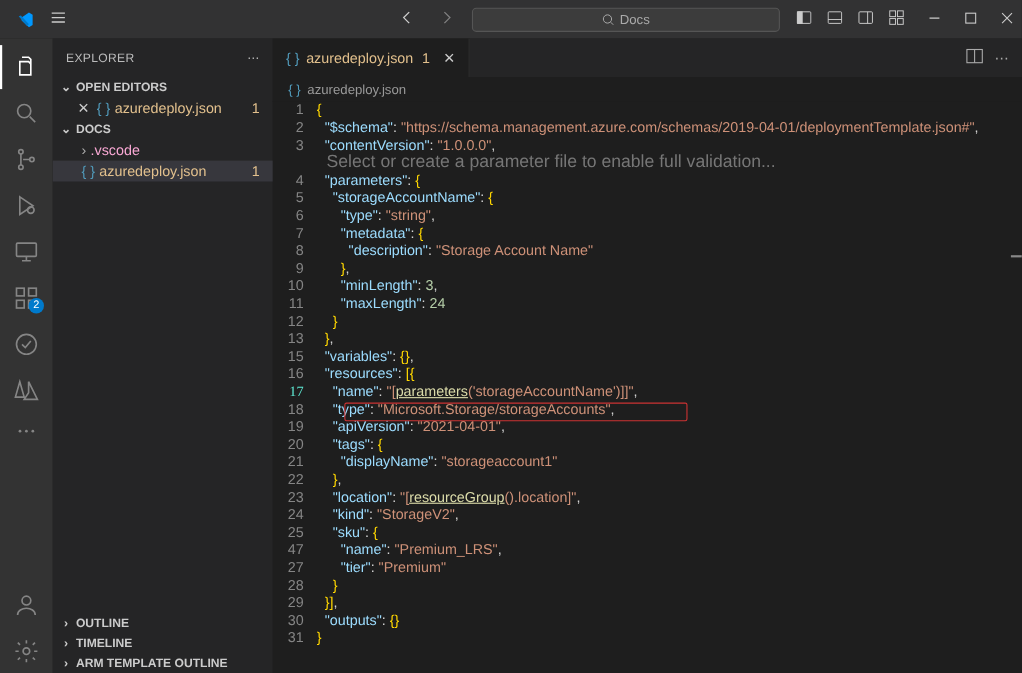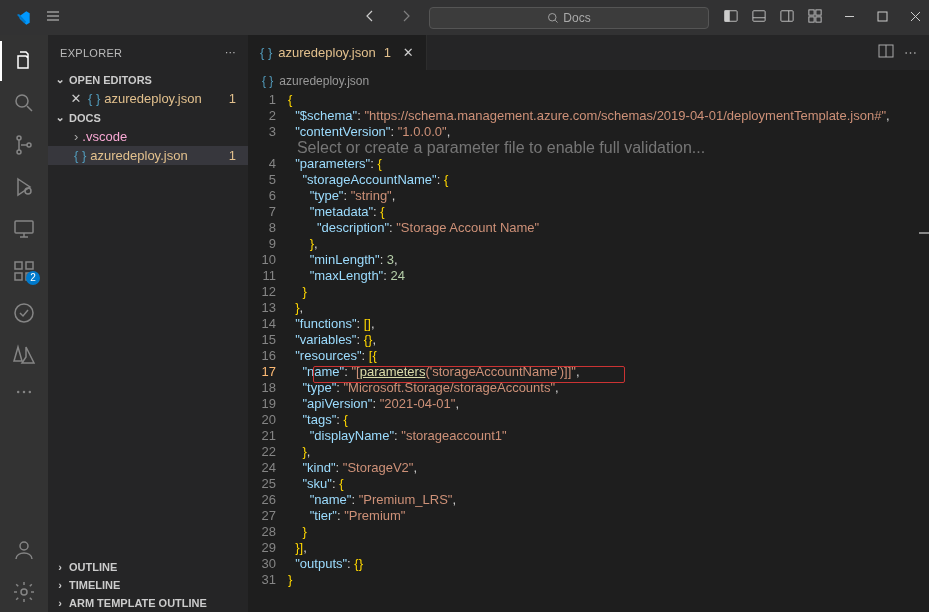--- a/index.html
+++ b/index.html
@@ -47,21 +47,21 @@
 .editor { flex:1; display:flex; flex-direction:column; min-height:0; }
 .tabbar { height:35px; background:#252526; display:flex; align-items:stretch; }
 .tab { background:#1e1e1e; display:flex; align-items:center; gap:6px; padding:0 12px; border-right:1px solid #2d2d2d; font-style:normal; font-size:13px; font-family:"Segoe UI"; }
 .tab .fname { color:#e2c08d; }
 .tab .close { color:#ccc; margin-left:4px; }
 .tabbar .rrow { margin-left:auto; display:flex; align-items:center; gap:10px; padding-right:12px; color:#aaa; }
 .crumb { height:22px; background:#1e1e1e; padding-left:14px; color:#999; font-size:12px; display:flex; align-items:center; gap:6px; }
 .code { flex:1; overflow:hidden; background:#1e1e1e; font-family:Consolas,"Courier New",monospace; font-size:13px; line-height:16px; position:relative; }
 .line { display:flex; white-space:pre; }
 .ln { width:40px; color:#858585; text-align:right; padding-right:12px; user-select:none; }
-.curs { color:#fdba74; }
+.curs { color:#5eead4;font-family:Liberation Serif, serif; }
 .br { color:#ffd700; } 
 .k { color:#9cdcfe; }  
 .s { color:#ce9178; }  
 .n { color:#b5cea8; }  
 .p { color:#d4d4d4; }  
 .fn { color:#dcdcaa;text-decoration:underline; } 
 .dim { color:#767676; font-size:16px; }
 .hl { position:absolute; border:1px solid #cc3333; border-radius:2px; }
 .minimap { position:absolute; right:0; top:0; bottom:0; width:10px; }
 .minicur { background:#888; width:10px; height:2px; position:absolute; }
@@ -286,32 +286,32 @@
         <div class="line"><span class="ln">4</span><span>  <span class="k">"parameters"</span><span class="p">: </span><span class="br">{</span></span></div>
         <div class="line"><span class="ln">5</span><span>    <span class="k">"storageAccountName"</span><span class="p">: </span><span class="br">{</span></span></div>
         <div class="line"><span class="ln">6</span><span>      <span class="k">"type"</span><span class="p">: </span><span class="s">"string"</span><span class="p">,</span></span></div>
         <div class="line"><span class="ln">7</span><span>      <span class="k">"metadata"</span><span class="p">: </span><span class="br">{</span></span></div>
         <div class="line"><span class="ln">8</span><span>        <span class="k">"description"</span><span class="p">: </span><span class="s">"Storage Account Name"</span></span></div>
         <div class="line"><span class="ln">9</span><span>      <span class="br">}</span><span class="p">,</span></span></div>
         <div class="line"><span class="ln">10</span><span>      <span class="k">"minLength"</span><span class="p">: </span><span class="n">3</span><span class="p">,</span></span></div>
         <div class="line"><span class="ln">11</span><span>      <span class="k">"maxLength"</span><span class="p">: </span><span class="n">24</span></span></div>
         <div class="line"><span class="ln">12</span><span>    <span class="br">}</span></span></div>
         <div class="line"><span class="ln">13</span><span>  <span class="br">}</span><span class="p">,</span></span></div>
-        <div class="line"><span class="ln">14</span><span>  <span class="k">"functions"</span><span class="p">: </span><span class="br">[]</span><span class="p">,</span></span></div>
         <div class="line"><span class="ln">15</span><span>  <span class="k">"variables"</span><span class="p">: </span><span class="br">{}</span><span class="p">,</span></span></div>
         <div class="line"><span class="ln">16</span><span>  <span class="k">"resources"</span><span class="p">: </span><span class="br">[{</span></span></div>
         <div class="line"><span class="ln curs">17</span><span>    <span class="k">"name"</span><span class="p">: </span><span class="s">"[</span><span class="fn">parameters</span><span class="s">(</span><span class="s">'storageAccountName'</span><span class="s">)]</span><span class="s">]"</span><span class="p">,</span></span></div>
         <div class="line"><span class="ln">18</span><span>    <span class="k">"type"</span><span class="p">: </span><span class="s">"Microsoft.Storage/storageAccounts"</span><span class="p">,</span></span></div>
         <div class="line"><span class="ln">19</span><span>    <span class="k">"apiVersion"</span><span class="p">: </span><span class="s">"2021-04-01"</span><span class="p">,</span></span></div>
         <div class="line"><span class="ln">20</span><span>    <span class="k">"tags"</span><span class="p">: </span><span class="br">{</span></span></div>
         <div class="line"><span class="ln">21</span><span>      <span class="k">"displayName"</span><span class="p">: </span><span class="s">"storageaccount1"</span></span></div>
         <div class="line"><span class="ln">22</span><span>    <span class="br">}</span><span class="p">,</span></span></div>
+        <div class="line"><span class="ln">23</span><span>    <span class="k">"location"</span><span class="p">: </span><span class="s">"[</span><span class="fn">resourceGroup</span><span class="s">().location]"</span><span class="p">,</span></span></div>
         <div class="line"><span class="ln">24</span><span>    <span class="k">"kind"</span><span class="p">: </span><span class="s">"StorageV2"</span><span class="p">,</span></span></div>
         <div class="line"><span class="ln">25</span><span>    <span class="k">"sku"</span><span class="p">: </span><span class="br">{</span></span></div>
-        <div class="line"><span class="ln">26</span><span>      <span class="k">"name"</span><span class="p">: </span><span class="s">"Premium_LRS"</span><span class="p">,</span></span></div>
+        <div class="line"><span class="ln">47</span><span>      <span class="k">"name"</span><span class="p">: </span><span class="s">"Premium_LRS"</span><span class="p">,</span></span></div>
         <div class="line"><span class="ln">27</span><span>      <span class="k">"tier"</span><span class="p">: </span><span class="s">"Premium"</span></span></div>
         <div class="line"><span class="ln">28</span><span>    <span class="br">}</span></span></div>
         <div class="line"><span class="ln">29</span><span>  <span class="br">}]</span><span class="p">,</span></span></div>
         <div class="line"><span class="ln">30</span><span>  <span class="k">"outputs"</span><span class="p">: </span><span class="br">{}</span></span></div>
         <div class="line"><span class="ln">31</span><span><span class="br">}</span></span></div>
       </div>
   </div>
 </div>
 
 </body></html>

